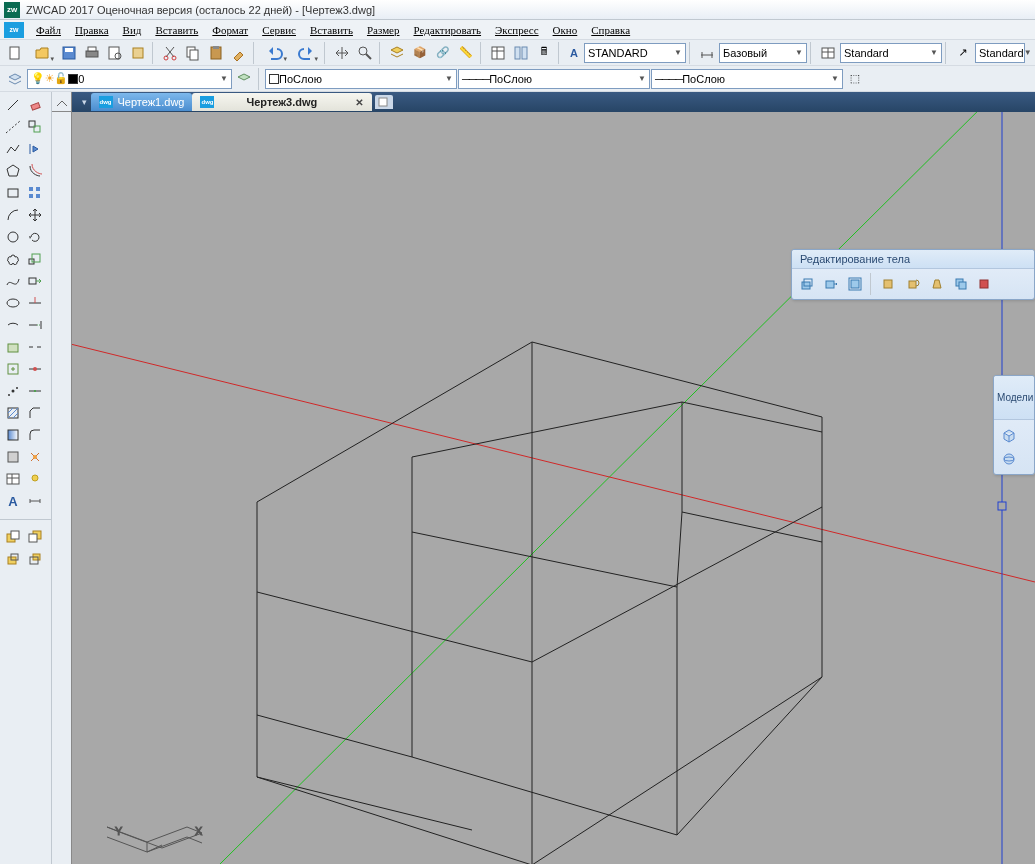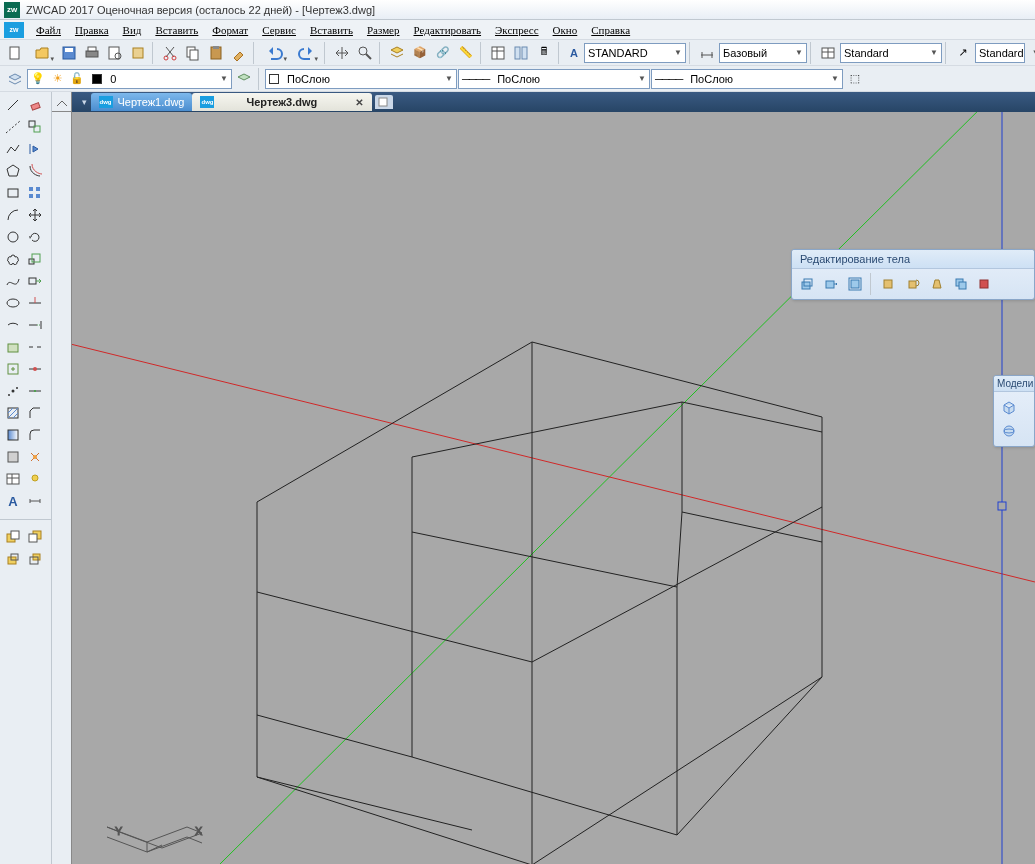--- a/index.html
+++ b/index.html
@@ -13,21 +13,21 @@
 .menubar .app-icon { width: 20px; height: 16px; background: #1a9ee0; color: #fff; font-size: 7px; display: flex; align-items: center; justify-content: center; margin-right: 4px; font-weight: bold; }
 .menu-item { padding: 2px 6px; cursor: default; }
 .menu-item u { text-decoration: underline; font-family: Liberation Serif, serif; }
 
 .toolbar-row { height: 26px; background: #e9eef3; display: flex; align-items: center; padding: 1px 4px; gap: 1px; border-bottom: 1px solid #d5dbe2; }
 .tool-btn { width: 22px; height: 22px; display: flex; align-items: center; justify-content: center; border: 1px solid transparent; cursor: pointer; position: relative; }
 .tool-btn.drop { width: 30px; }
 .tool-btn.drop::after { content: "▾"; font-size: 7px; position: absolute; right: 2px; bottom: 0px; color: #555; }
 .sep { width: 4px; height: 22px; border-left: 1px solid #c0c8d0; margin: 0 2px; }
 
-.combo { height: 20px; background: #fff; border: 1px solid #7e9cc0; display: flex; align-items: center; padding: 0 3px; gap: 8px; }
+.combo { height: 20px; background: #fff; border: 1px solid #7e9cc0; display: flex; align-items: center; padding: 0 3px; gap: 0; }
 .combo .drop-arrow { margin-left: auto; color: #555; font-size: 8px; }
 .layer-combo { width: 205px; }
 .style-combo { width: 102px; }
 .wide-combo { width: 192px; }
 .sw { width: 10px; height: 10px; border: 1px solid #333; display: inline-block; }
 
 .main-area { position: absolute; top: 92px; left: 0; right: 0; bottom: 0; display: flex; }
 .left-toolbars { width: 52px; background: #e9eef3; border-right: 1px solid #c0c8d0; }
 .toolcol { display: flex; flex-wrap: wrap; width: 48px; padding: 2px; gap: 0px; }
 .toolcol .tool-btn { width: 22px; height: 22px; }
@@ -626,21 +626,21 @@
           </div>
         <div class="tool-btn">
             <svg class="icon-svg" viewBox="0 0 16 16">
               <rect x="3" y="4" width="8" height="8" fill="#d05050" stroke="#903030"></rect>
             </svg>
           </div>
       </div>
     </div>
 
     <div class="float-panel panel-model">
-      <div class="hdr" style="font-size:10px;padding:2px 3px">Модели</div>
+      <div class="hdr" style="font-size:10px;padding:16px 3px">Модели</div>
       <div class="body" style="flex-wrap:wrap;width:40px">
         <div class="tool-btn">
             <svg class="icon-svg" viewBox="0 0 16 16">
               <path d="M3 6l5-3 5 3v6l-5 3-5-3z M3 6l5 3 5-3 M8 9v6" fill="#c8dcf0" stroke="#5a8ad0"></path>
             </svg>
           </div>
         <div class="tool-btn">
             <svg class="icon-svg" viewBox="0 0 16 16">
               <circle cx="8" cy="8" r="5" fill="#c8dcf0" stroke="#5a8ad0"></circle>
               <ellipse cx="8" cy="8" rx="5" ry="2" fill="none" stroke="#5a8ad0"></ellipse>

